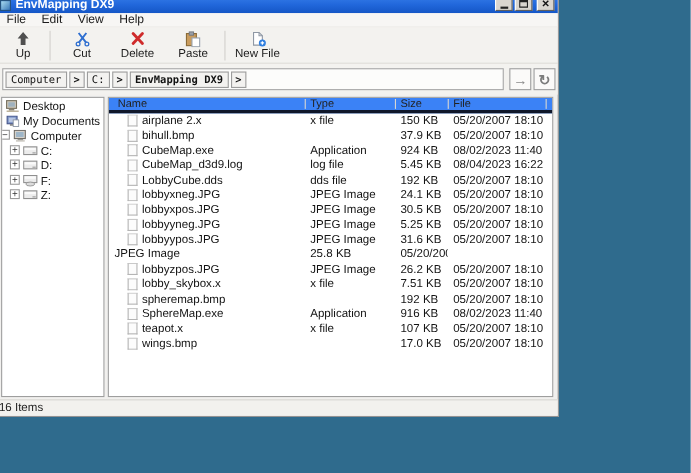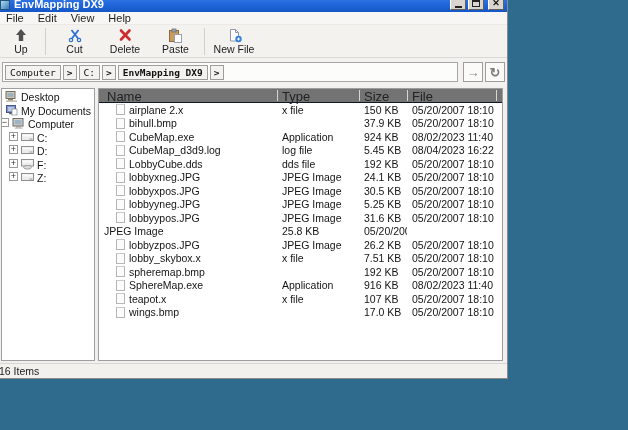--- a/index.html
+++ b/index.html
@@ -67,23 +67,23 @@
   .t-comp { padding-left:0; }
   .t-comp .texp { margin-left:-2px; }
   .t-drive { padding-left:7px; }
   .texp { width:9px; height:9px; border:1px solid #9a9a9a; background:#fff; color:#333;
           font-size:9px; line-height:7px; text-align:center; flex:0 0 9px; margin-right:3px; }
   .ticon { flex:0 0 14px; height:11px; margin-right:2px; display:flex; align-items:center; }
 
   
   .listpane { position:absolute; left:101px; top:94px; width:405px; height:273px;
               background:#fff; border:1px solid #9e9e9e; overflow:hidden; }
-  .lheader { height:14px; background:#737373; border-bottom:1px solid #0f172a;
+  .lheader { height:14px; background:#3b82f6; border-bottom:3px solid #0f172a;
              display:grid; grid-template-columns:178px 82px 48px 1fr; align-items:center;
-             position:relative; font-size:13px; color:#222; }
+             position:relative; font-size:10px; color:#222; }
   .hcell { padding-left:5px; }
   .hcell.first { padding-left:8px; }
   .hsep { position:absolute; top:1px; bottom:1px; width:1px; background:#d8d6d2; }
   .lrow { height:13.5px; display:grid; grid-template-columns:178px 82px 48px 1fr;
           align-items:center; font-size:10.5px; color:#141414; }
   .cell { padding-left:5px; white-space:nowrap; overflow:hidden; }
   .cell-name { padding-left:17px; display:flex; align-items:center; gap:4px; }
   .ficon { width:9px; height:11px; background:#fcfcfc; border:1px solid #b5b5b5;
            border-top-color:#c9c9c9; flex:0 0 9px; }
 

